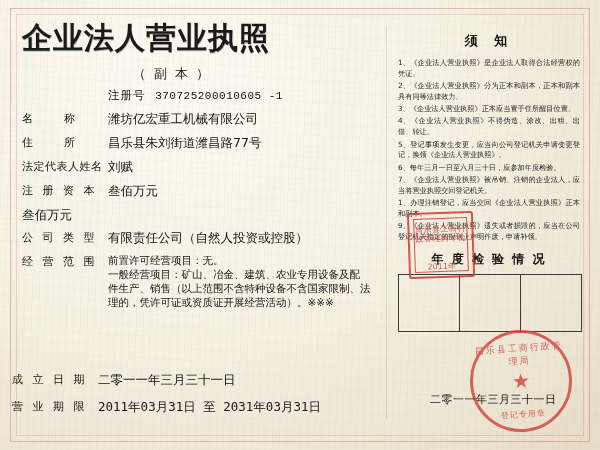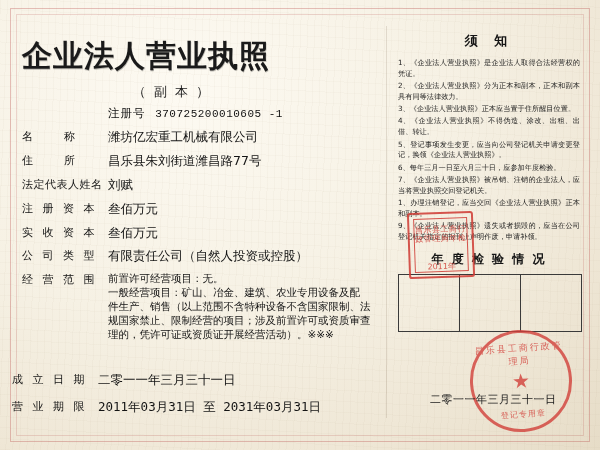--- a/index.html
+++ b/index.html
@@ -41,21 +41,21 @@
     content: "";
     position: absolute;
     left: 5px; top: 5px; right: 5px; bottom: 5px;
     border: 1px solid rgba(180,60,60,0.18);
   }
 
   
   .left-col {
     position: absolute;
     left: 22px;
-    top: 36px;
+    top: 18px;
     width: 352px;
   }
   .main-title {
     font-family: "DejaVu Sans", sans-serif;
     font-weight: bold;
     font-size: 30px;
     letter-spacing: 1px;
     color: #1a1a1a;
     white-space: nowrap;
     text-shadow: 0.5px 0.5px 0 rgba(0,0,0,0.25);
@@ -284,35 +284,33 @@
       </div>
       <div class="field-row">
         <div class="field-label wide">法定代表人姓名</div>
         <div class="field-value">刘赋</div>
       </div>
       <div class="field-row">
         <div class="field-label">注 册 资 本</div>
         <div class="field-value">叁佰万元</div>
       </div>
       <div class="field-row">
-        <div class="field-label">实 收 资 本</div>
         <div class="field-value">叁佰万元</div>
       </div>
       <div class="field-row">
         <div class="field-label">公 司 类 型</div>
         <div class="field-value">有限责任公司（自然人投资或控股）</div>
       </div>
 
       <div class="field-row">
         <div class="field-label">经 营 范 围</div>
         <div class="scope-value">
           <span class="line-indent">前置许可经营项目：无。</span>
           <span class="line-indent">一般经营项目：矿山、冶金、建筑、农业专用设备及配</span>
           <span class="line-indent">件生产、销售（以上范围不含特种设备不含国家限制、法</span>
-          <span class="line-indent">规国家禁止、限制经营的项目；涉及前置许可或资质审查</span>
           <span class="line-indent">理的，凭许可证或资质证开展经营活动）。※※※</span>
         </div>
       </div>
     </div>
   </div>
 
   <div class="bottom-fields">
     <div class="field-row">
       <div class="field-label">成 立 日 期</div>
       <div class="field-value">二零一一年三月三十一日</div>

